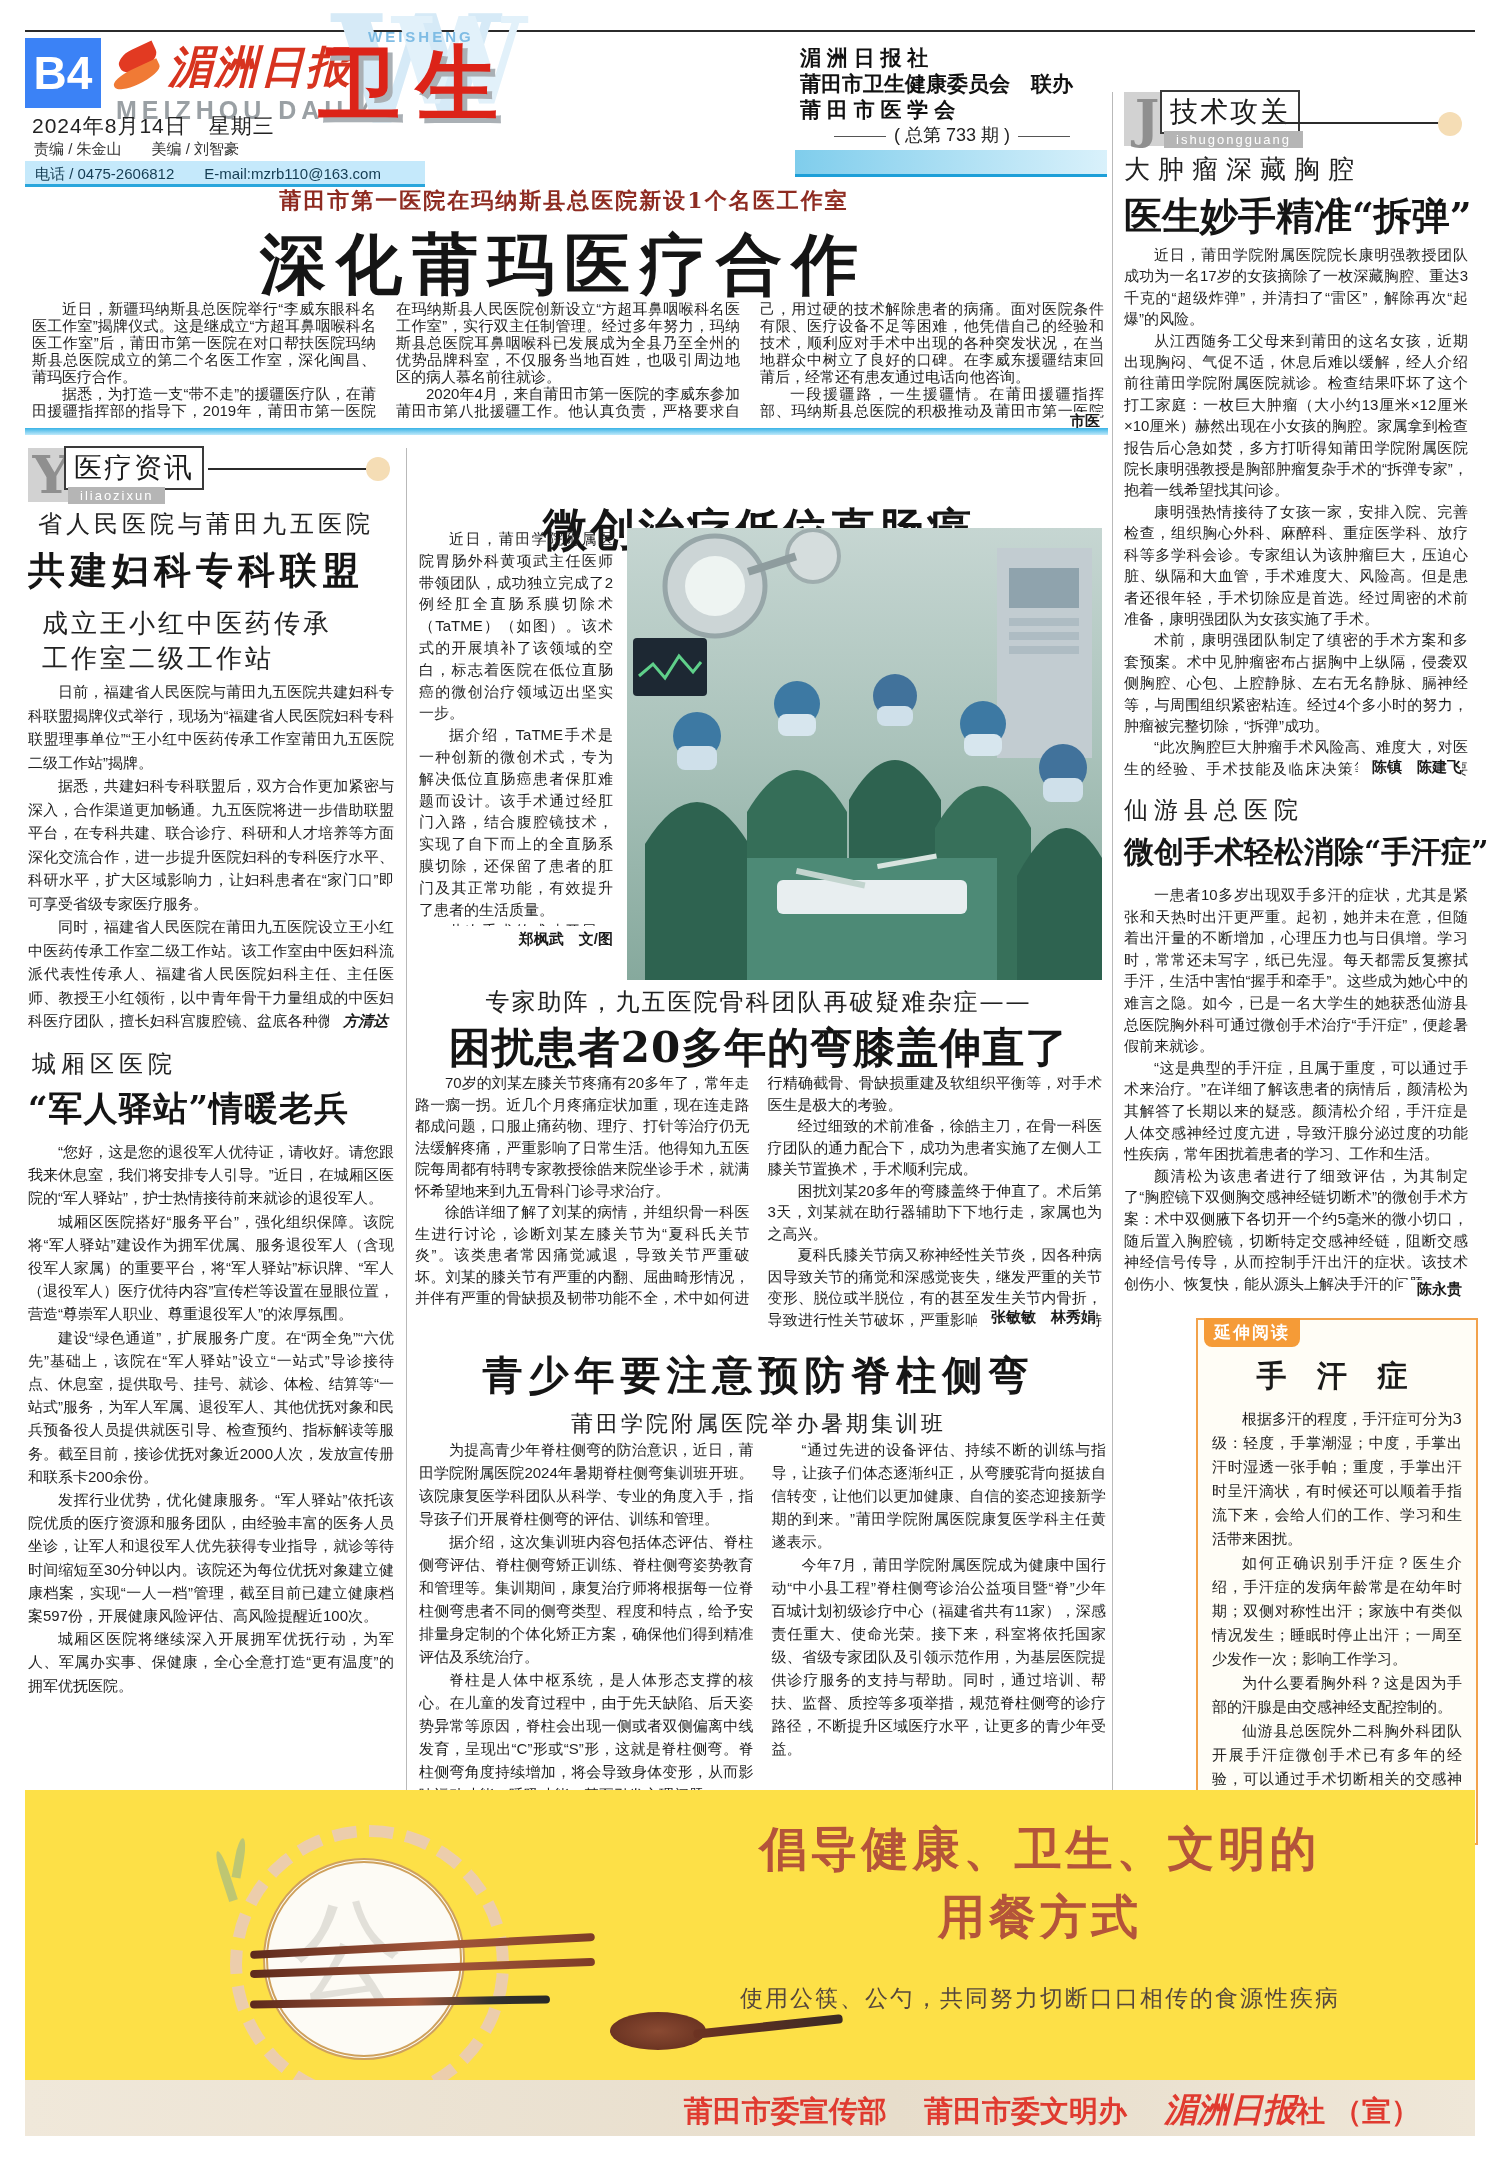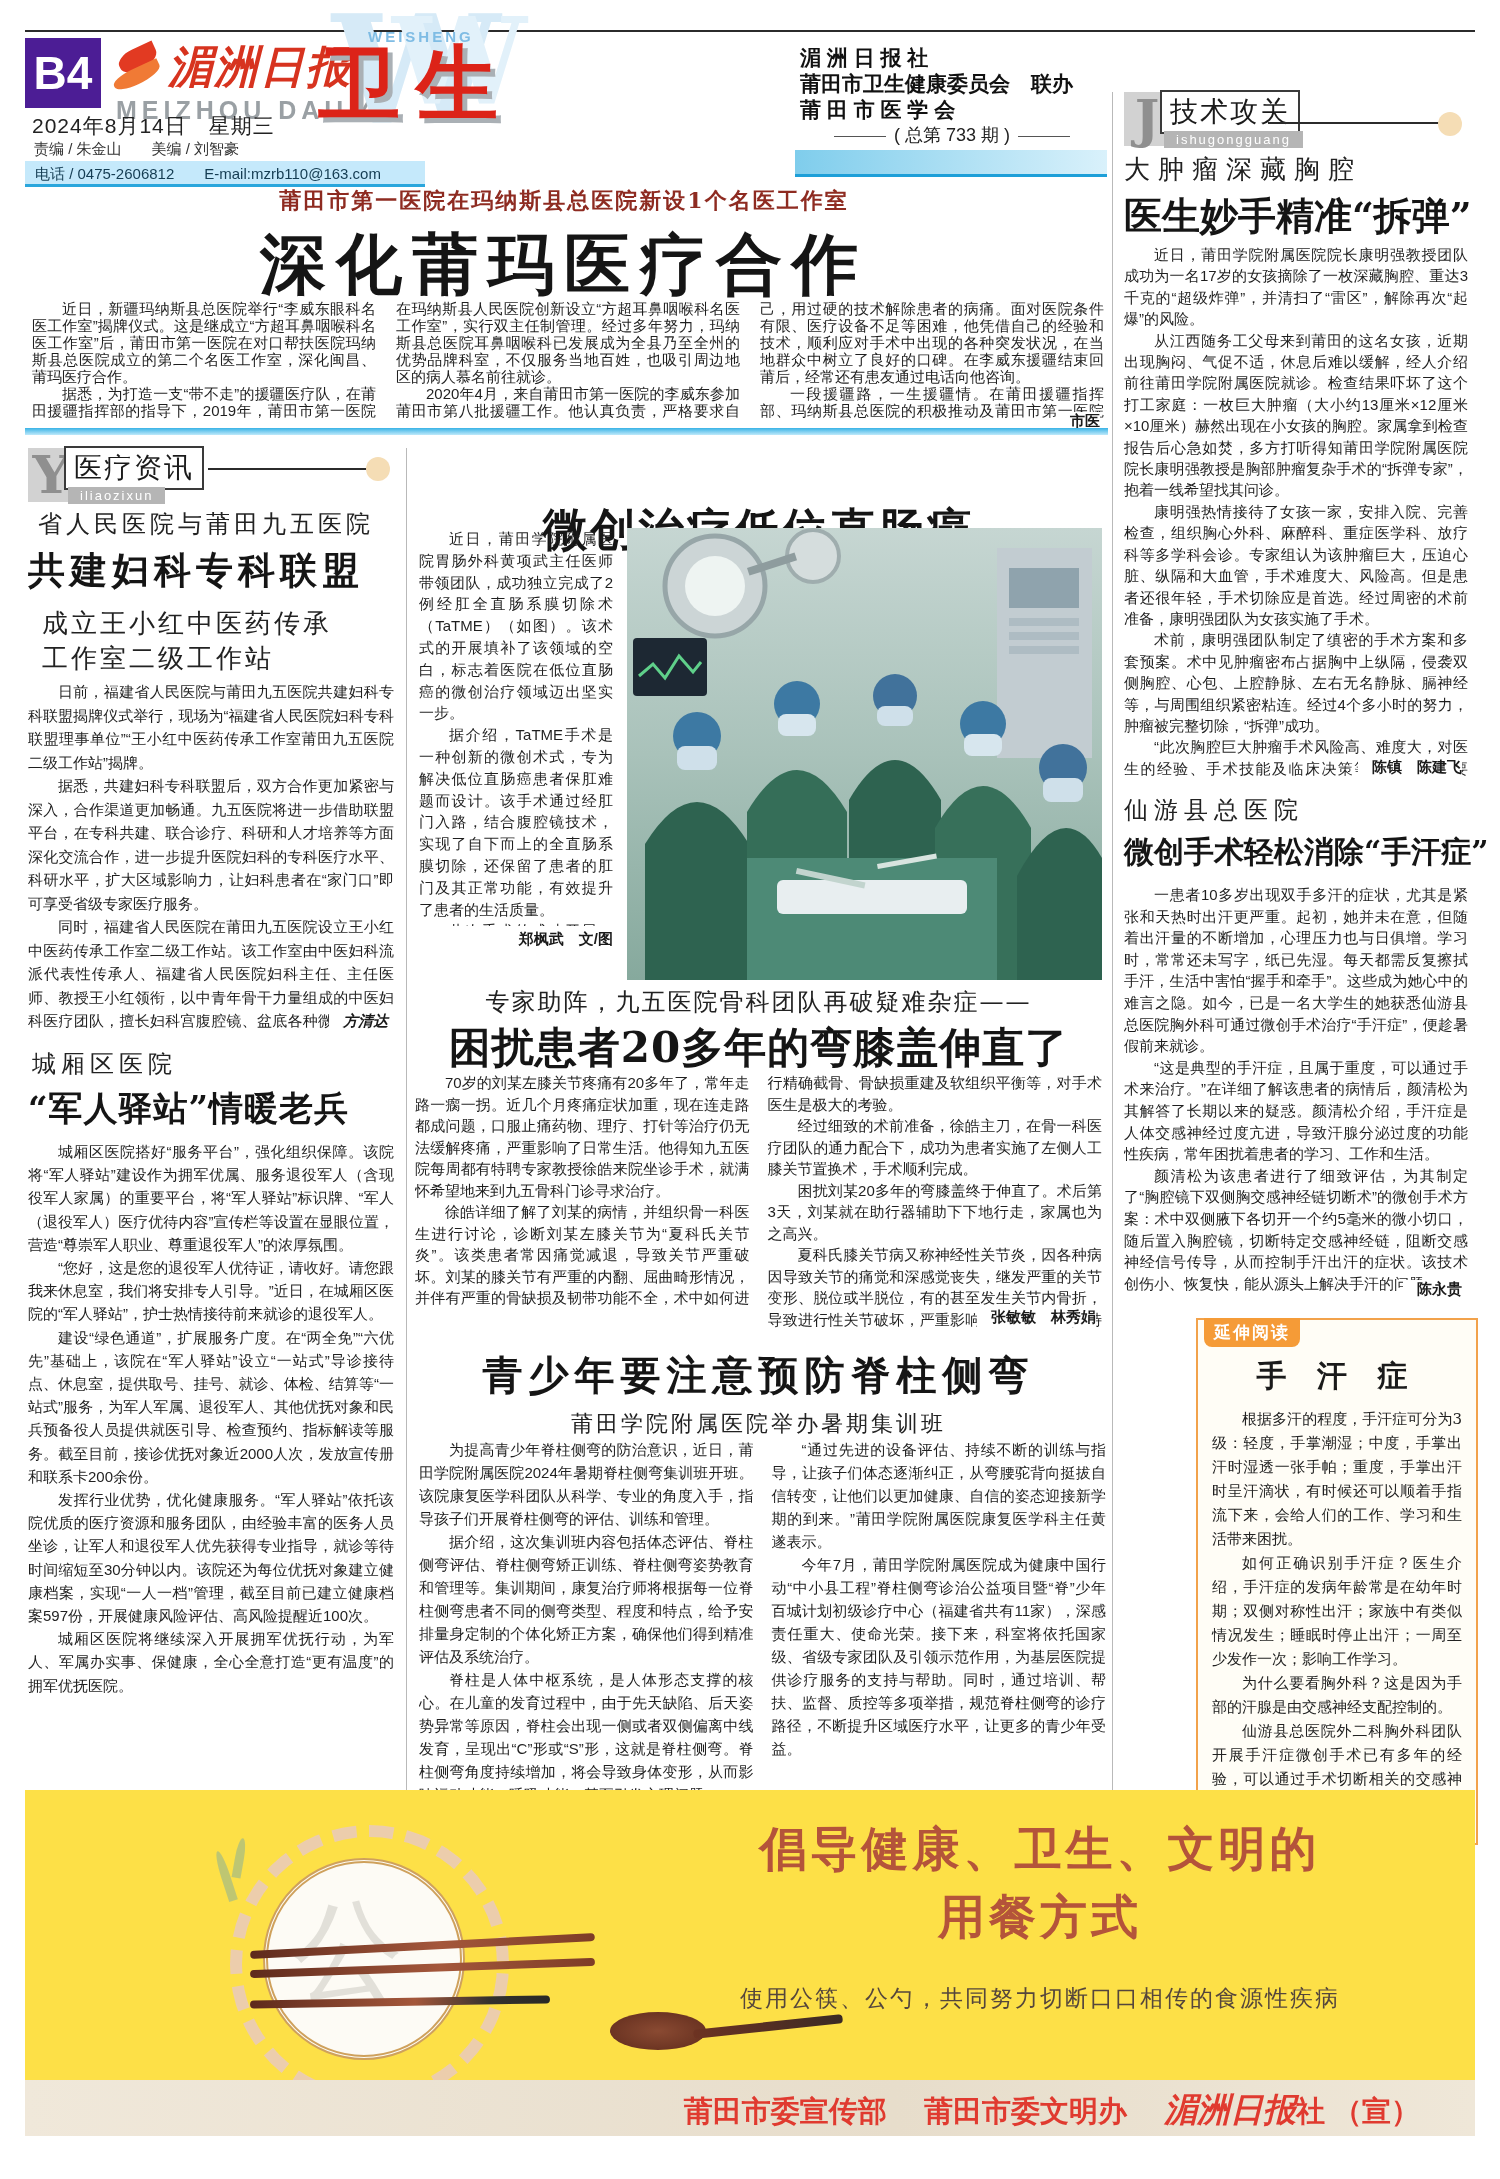--- a/index.html
+++ b/index.html
@@ -5,21 +5,21 @@
   html,body{margin:0;padding:0;}
   body{width:1500px;height:2179px;position:relative;background:#fff;
        font-family:"Liberation Sans",sans-serif;color:#1a1a1a;overflow:hidden;}
   .abs{position:absolute;}
   .serif{font-family:"DejaVu Serif",serif;}
   .bp{margin:0;text-indent:2em;}
   .vrule{position:absolute;width:1px;background:#b9b9b9;}
   .byline{position:absolute;right:6px;bottom:0;font-weight:bold;background:#fff;padding-left:14px;font-size:15px;}
   
   .topline{position:absolute;left:25px;top:30px;width:1450px;height:2px;background:#2b2b2b;}
-  .edbox{position:absolute;left:25px;top:38px;width:76px;height:70px;background:#4c1d95;color:#fff;
+  .edbox{position:absolute;left:25px;top:38px;width:76px;height:70px;background:#3b82f6;color:#fff;
          font-weight:bold;font-size:46px;text-align:center;line-height:70px;}
   .logo-swoosh{position:absolute;left:112px;top:46px;width:52px;height:44px;}
   .swoosh{position:absolute;border-radius:50% 0 60% 50%;background:#e23a22;transform:rotate(-25deg);}
   .logo-cn{position:absolute;left:168px;top:38px;font-size:44px;color:#d7331f;font-weight:bold;
            font-family:"DejaVu Serif",serif;font-style:italic;letter-spacing:2px;}
   .logo-en{position:absolute;left:116px;top:96px;font-size:25px;color:#9aa0a4;font-weight:bold;letter-spacing:5px;}
   .dateline{position:absolute;left:32px;top:112px;font-size:21px;color:#222;letter-spacing:1px;}
   .editors{position:absolute;left:34px;top:140px;font-size:15px;color:#333;}
   .contactbar{position:absolute;left:25px;top:161px;width:400px;height:26px;background:#c5e9fb;
               border-bottom:3px solid #2aa6dc;font-size:15px;color:#143c52;line-height:25px;padding-left:10px;box-sizing:border-box;}
@@ -140,22 +140,22 @@
     <p class="bp">据悉，共建妇科专科联盟后，双方合作更加紧密与深入，合作渠道更加畅通。九五医院将进一步借助联盟平台，在专科共建、联合诊疗、科研和人才培养等方面深化交流合作，进一步提升医院妇科的专科医疗水平、科研水平，扩大区域影响力，让妇科患者在“家门口”即可享受省级专家医疗服务。</p>
     <p class="bp">同时，福建省人民医院在莆田九五医院设立王小红中医药传承工作室二级工作站。该工作室由中医妇科流派代表性传承人、福建省人民医院妇科主任、主任医师、教授王小红领衔，以中青年骨干力量组成的中医妇科医疗团队，擅长妇科宫腹腔镜、盆底各种微创手术，以及中西医结合治疗不孕症、月经病、盆底功能障碍性疾病、妇科疑难、子宫内膜异位症、围绝经期综合征等。根据双方合作协议，王小红专家团队将定期到莆田九五医院坐诊。</p>
   </div>
   <div class="byline" style="top:504px;bottom:auto;font-style:italic;">方清达</div>
 </div>
 
 <div class="abs" style="left:28px;top:1048px;width:366px;">
   <div class="kicker" style="font-size:24px;letter-spacing:5px;text-align:left;padding-left:4px;">城厢区医院</div>
   <div class="hl" style="font-size:34px;letter-spacing:1px;text-align:left;margin-top:6px;">“军人驿站”情暖老兵</div>
   <div class="body-cols bodytxt abs" style="left:0;top:92px;width:366px;height:682px;line-height:23.2px;">
+    <p class="bp">“您好，这是您的退役军人优待证，请收好。请您跟我来休息室，我们将安排专人引导。”近日，在城厢区医院的“军人驿站”，护士热情接待前来就诊的退役军人。</p>
     <p class="bp">城厢区医院搭好“服务平台”，强化组织保障。该院将“军人驿站”建设作为拥军优属、服务退役军人（含现役军人家属）的重要平台，将“军人驿站”标识牌、“军人（退役军人）医疗优待内容”宣传栏等设置在显眼位置，营造“尊崇军人职业、尊重退役军人”的浓厚氛围。</p>
-    <p class="bp">“您好，这是您的退役军人优待证，请收好。请您跟我来休息室，我们将安排专人引导。”近日，在城厢区医院的“军人驿站”，护士热情接待前来就诊的退役军人。</p>
     <p class="bp">建设“绿色通道”，扩展服务广度。在“两全免”“六优先”基础上，该院在“军人驿站”设立“一站式”导诊接待点、休息室，提供取号、挂号、就诊、体检、结算等“一站式”服务，为军人军属、退役军人、其他优抚对象和民兵预备役人员提供就医引导、检查预约、指标解读等服务。截至目前，接诊优抚对象近2000人次，发放宣传册和联系卡200余份。</p>
     <p class="bp">发挥行业优势，优化健康服务。“军人驿站”依托该院优质的医疗资源和服务团队，由经验丰富的医务人员坐诊，让军人和退役军人优先获得专业指导，就诊等待时间缩短至30分钟以内。该院还为每位优抚对象建立健康档案，实现“一人一档”管理，截至目前已建立健康档案597份，开展健康风险评估、高风险提醒近100次。</p>
     <p class="bp">城厢区医院将继续深入开展拥军优抚行动，为军人、军属办实事、保健康，全心全意打造“更有温度”的拥军优抚医院。</p>
   </div>
   <div class="byline" style="top:752px;bottom:auto;">陈志军　陈闵毅</div>
 </div>
 
 <div class="abs" style="left:415px;top:444px;width:687px;height:538px;">
   <div class="hl abs" style="left:0;top:12px;width:687px;font-size:45px;letter-spacing:3px;margin-top:44px;">微创治疗低位直肠癌</div>
   <div class="body-cols bodytxt abs" style="left:4px;top:84px;width:194px;height:398px;line-height:21.8px;">

